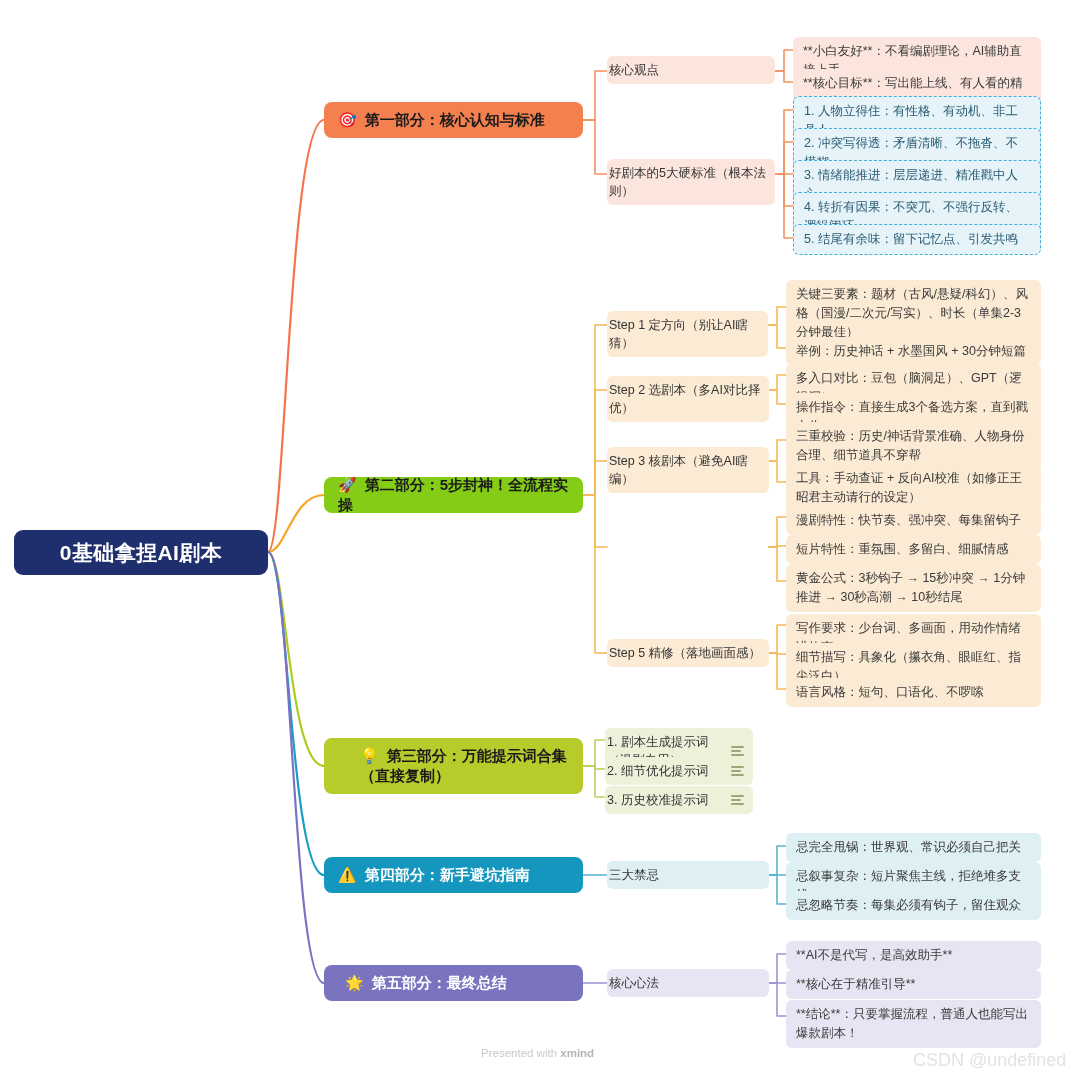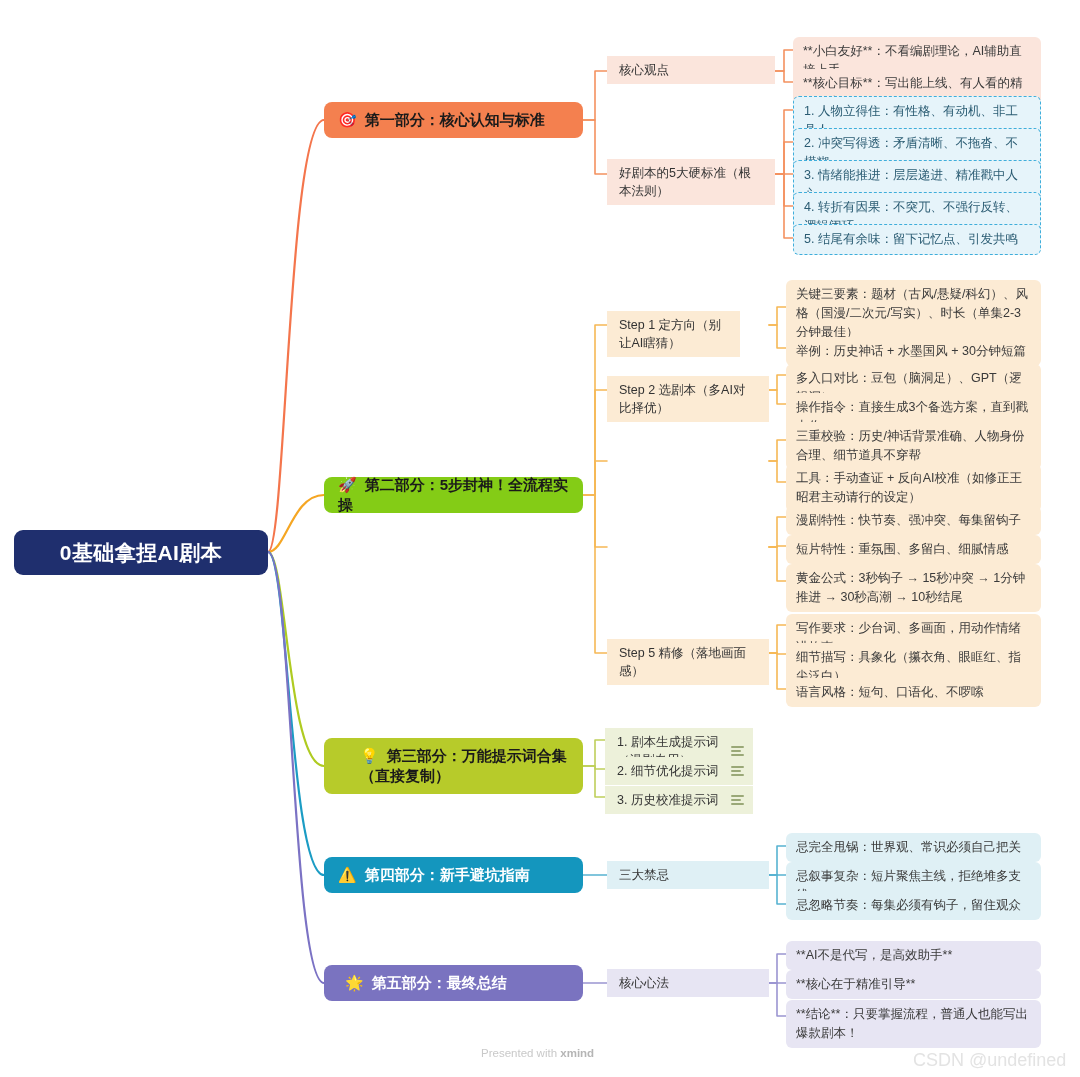--- a/index.html
+++ b/index.html
@@ -43,24 +43,24 @@
   .m1 { left: 324px; top: 102px; width: 259px; height: 36px; background: #F4804F; }
   .m2 { left: 324px; top: 477px; width: 259px; height: 36px; background: #84cc16; }
   .m3 { left: 324px; top: 738px; width: 259px; height: 56px; background: #B7CB2A;
         align-items: center; padding-left: 36px; }
   .m4 { left: 324px; top: 857px; width: 259px; height: 36px; background: #1496BE; color:#ffffff; }
   .m5 { left: 324px; top: 965px; width: 259px; height: 36px; background: #7A73C0; color:#ffffff;padding-left:21px; }
   .m3 .wrap, .m1 .wrap, .m2 .wrap, .m4 .wrap, .m5 .wrap { display:block; }
 
   
   .sub {
-    border-radius: 0;
+    border-radius: 6px;
     font-size: 12.5px;
     color: #333;
-    padding: 5px 12px;
+    padding: 5px 2px;
     line-height: 1.45;
     align-items: flex-end;
   }
   .sub.orange { background: #FBE5DC; }
   .sub.amber  { background: #FCEBD4; }
   .sub.lime   { background: #EDF1DA; }
   .sub.cyan   { background: #DFF0F5; }
   .sub.violet { background: #E7E5F3; }
 
   
@@ -207,25 +207,28 @@
   <div class="node leaf dashed pos" style="left:793px; top:224px; width:248px;">
     <span>5. 结尾有余味：留下记忆点、引发共鸣</span>
   </div>
 
   <div class="node main m2">
     <span class="wrap">
       <span class="ico">🚀</span><span>第二部分：5步封神！全流程实操</span>
     </span>
   </div>
 
-  <div class="node sub amber pos" style="left:607px; top:311px; width:133px;">
+  <div class="node sub amber pos" style="left:607px; top:311px; width:161px;">
     <span>Step 1 定方向（别让AI瞎猜）</span>
   </div>
   <div class="node sub amber pos" style="left:607px; top:376px; width:162px;">
     <span>Step 2 选剧本（多AI对比择优）</span>
+  </div>
+  <div class="node sub amber pos" style="left:607px; top:447px; width:162px;">
+    <span>Step 3 核剧本（避免AI瞎编）</span>
   </div>
   <div class="node sub amber pos" style="left:607px; top:639px; width:162px;">
     <span>Step 5 精修（落地画面感）</span>
   </div>
 
   <div class="node leaf amber pos" style="left:786px; top:280px; width:255px;">
     <span>关键三要素：题材（古风/悬疑/科幻）、风格（国漫/二次元/写实）、时长（单集2-3分钟最佳）</span>
   </div>
   <div class="node leaf amber pos" style="left:786px; top:337px; width:255px;">
     <span>举例：历史神话 + 水墨国风 + 30分钟短篇</span>

